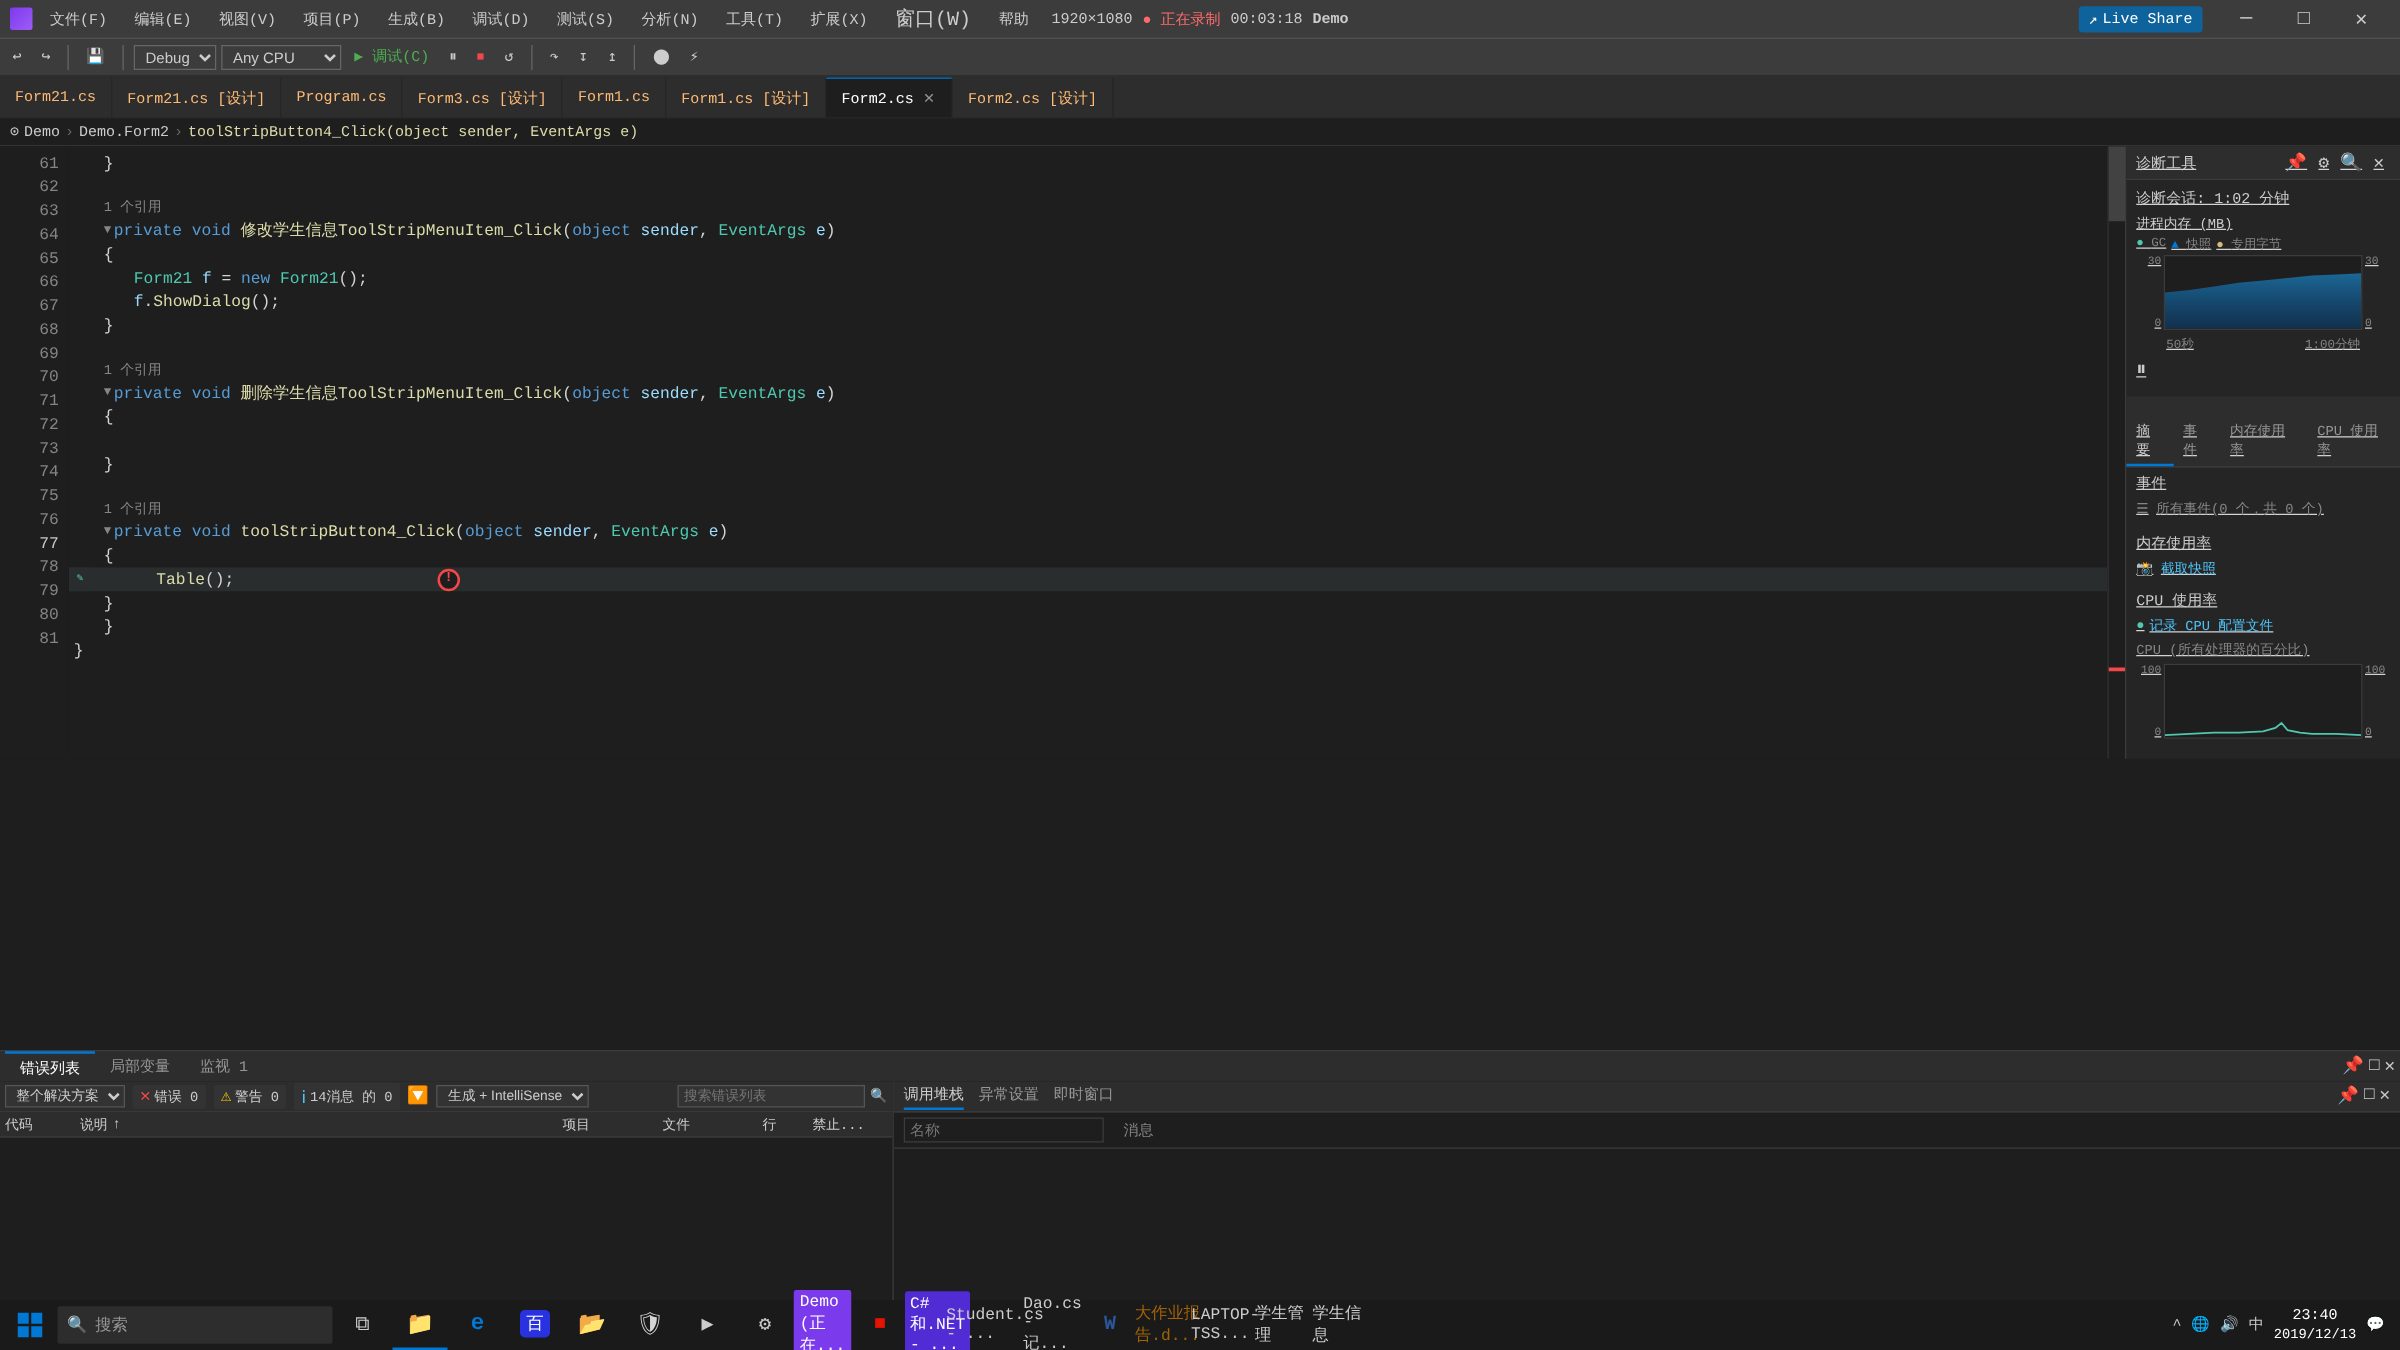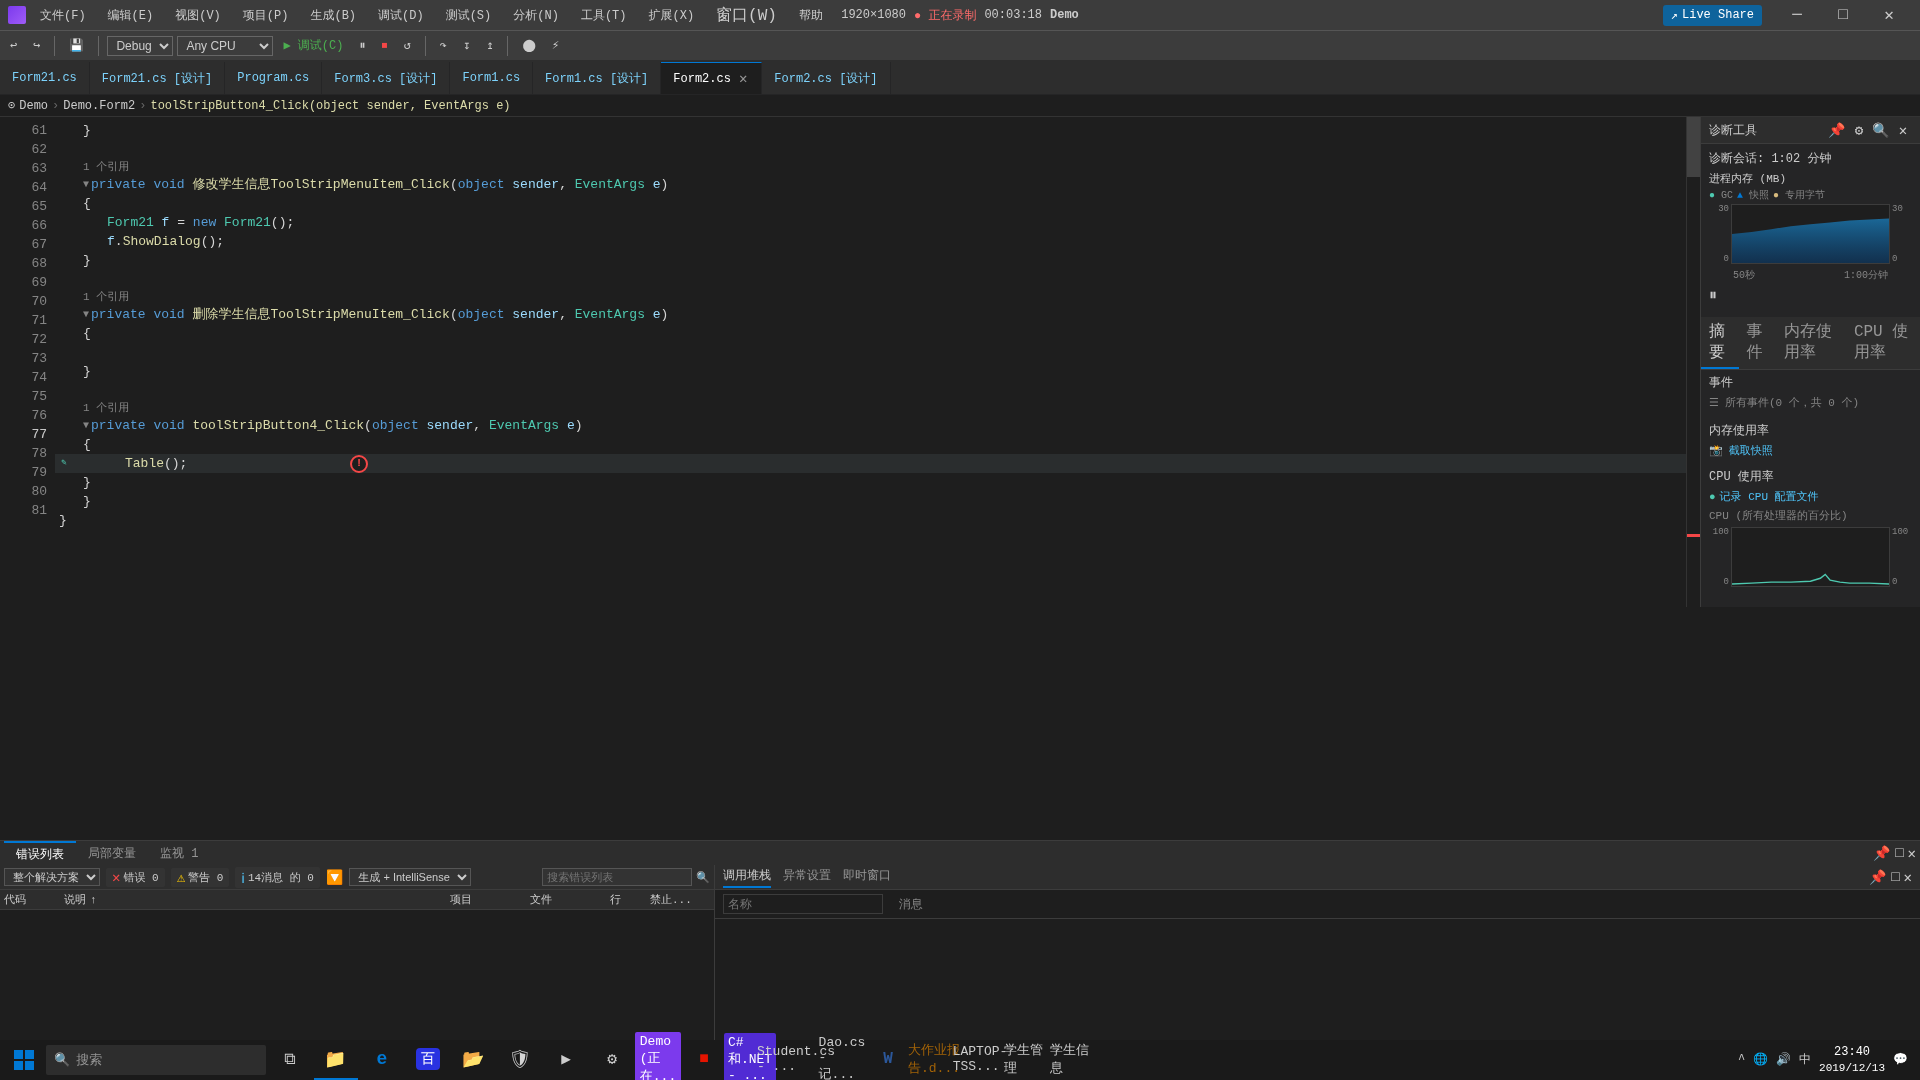--- a/index.html
+++ b/index.html
@@ -101,21 +101,21 @@
       align-items: flex-end;
       border-bottom: 1px solid #252526;
       overflow-x: auto;
     }
     .tab {
       display: flex;
       align-items: center;
       padding: 0 12px;
       height: 32px;
       background: #2d2d2d;
-      color: #7dd3fc;
+      color: #fdba74;
       cursor: pointer;
       border-right: 1px solid #252526;
       font-size: 12px;
       white-space: nowrap;
       gap: 6px;
       flex-shrink: 0;
     }
     .tab.active {
       background: #1e1e1e;
       color: #ffffff;
@@ -181,20 +181,21 @@
     .punct { color: #d4d4d4; }
 
     
     .right-panel {
       width: 220px;
       background: #252526;
       border-left: 1px solid #3c3c3c;
       display: flex;
       flex-direction: column;
       font-size: 12px;
+      text-decoration: underline;
     }
     .panel-header {
       background: #2d2d2d;
       padding: 4px 8px;
       display: flex;
       align-items: center;
       justify-content: space-between;
       border-bottom: 1px solid #3c3c3c;
       color: #cccccc;
       font-size: 12px;
@@ -211,23 +212,24 @@
     }
 
     
     .diag-tabs {
       display: flex;
       border-bottom: 1px solid #3c3c3c;
       background: #2d2d2d;
     }
     .diag-tab {
       padding: 4px 8px;
-      font-size: 16px;
+      font-size: 11px;
       color: #969696;
       cursor: pointer;
+      margin-top: 16px;
     }
     .diag-tab.active { color: #cccccc; border-bottom: 2px solid #0078d4; }
 
     
     .events-section { padding: 4px 8px; }
     .mem-chart {
       height: 60px;
       background: #1e1e1e;
       border: 1px solid #3c3c3c;
       position: relative;

